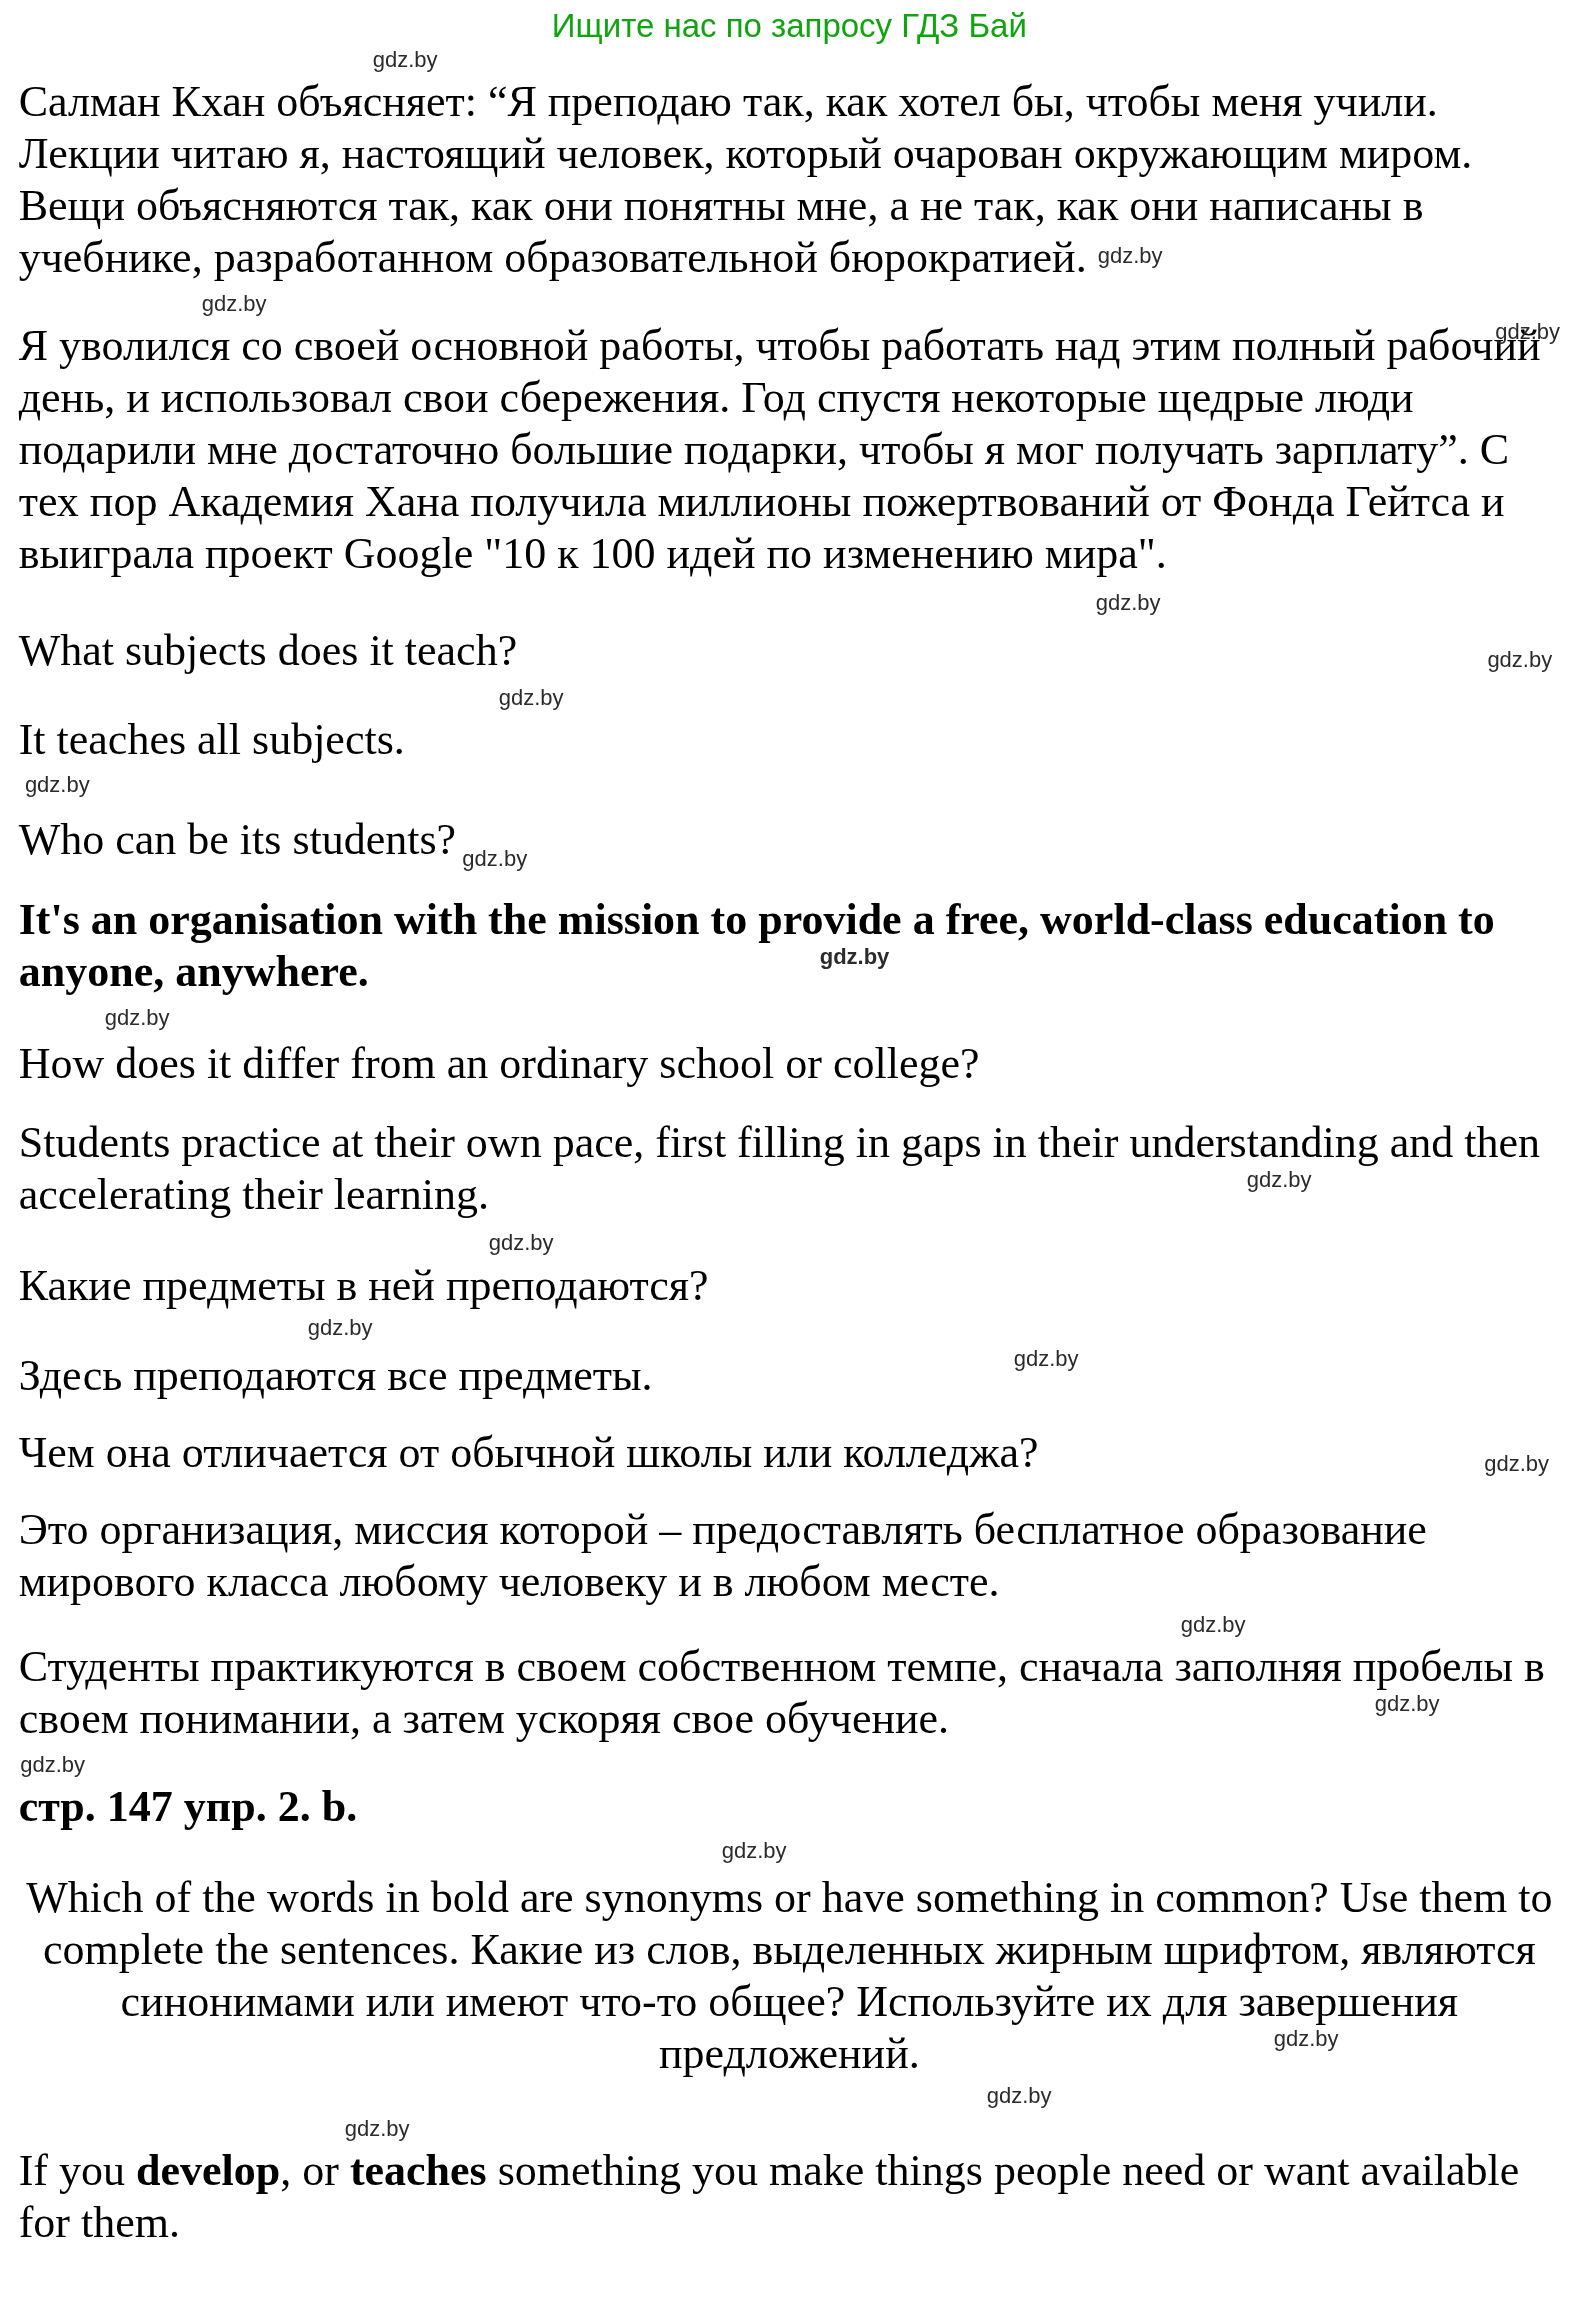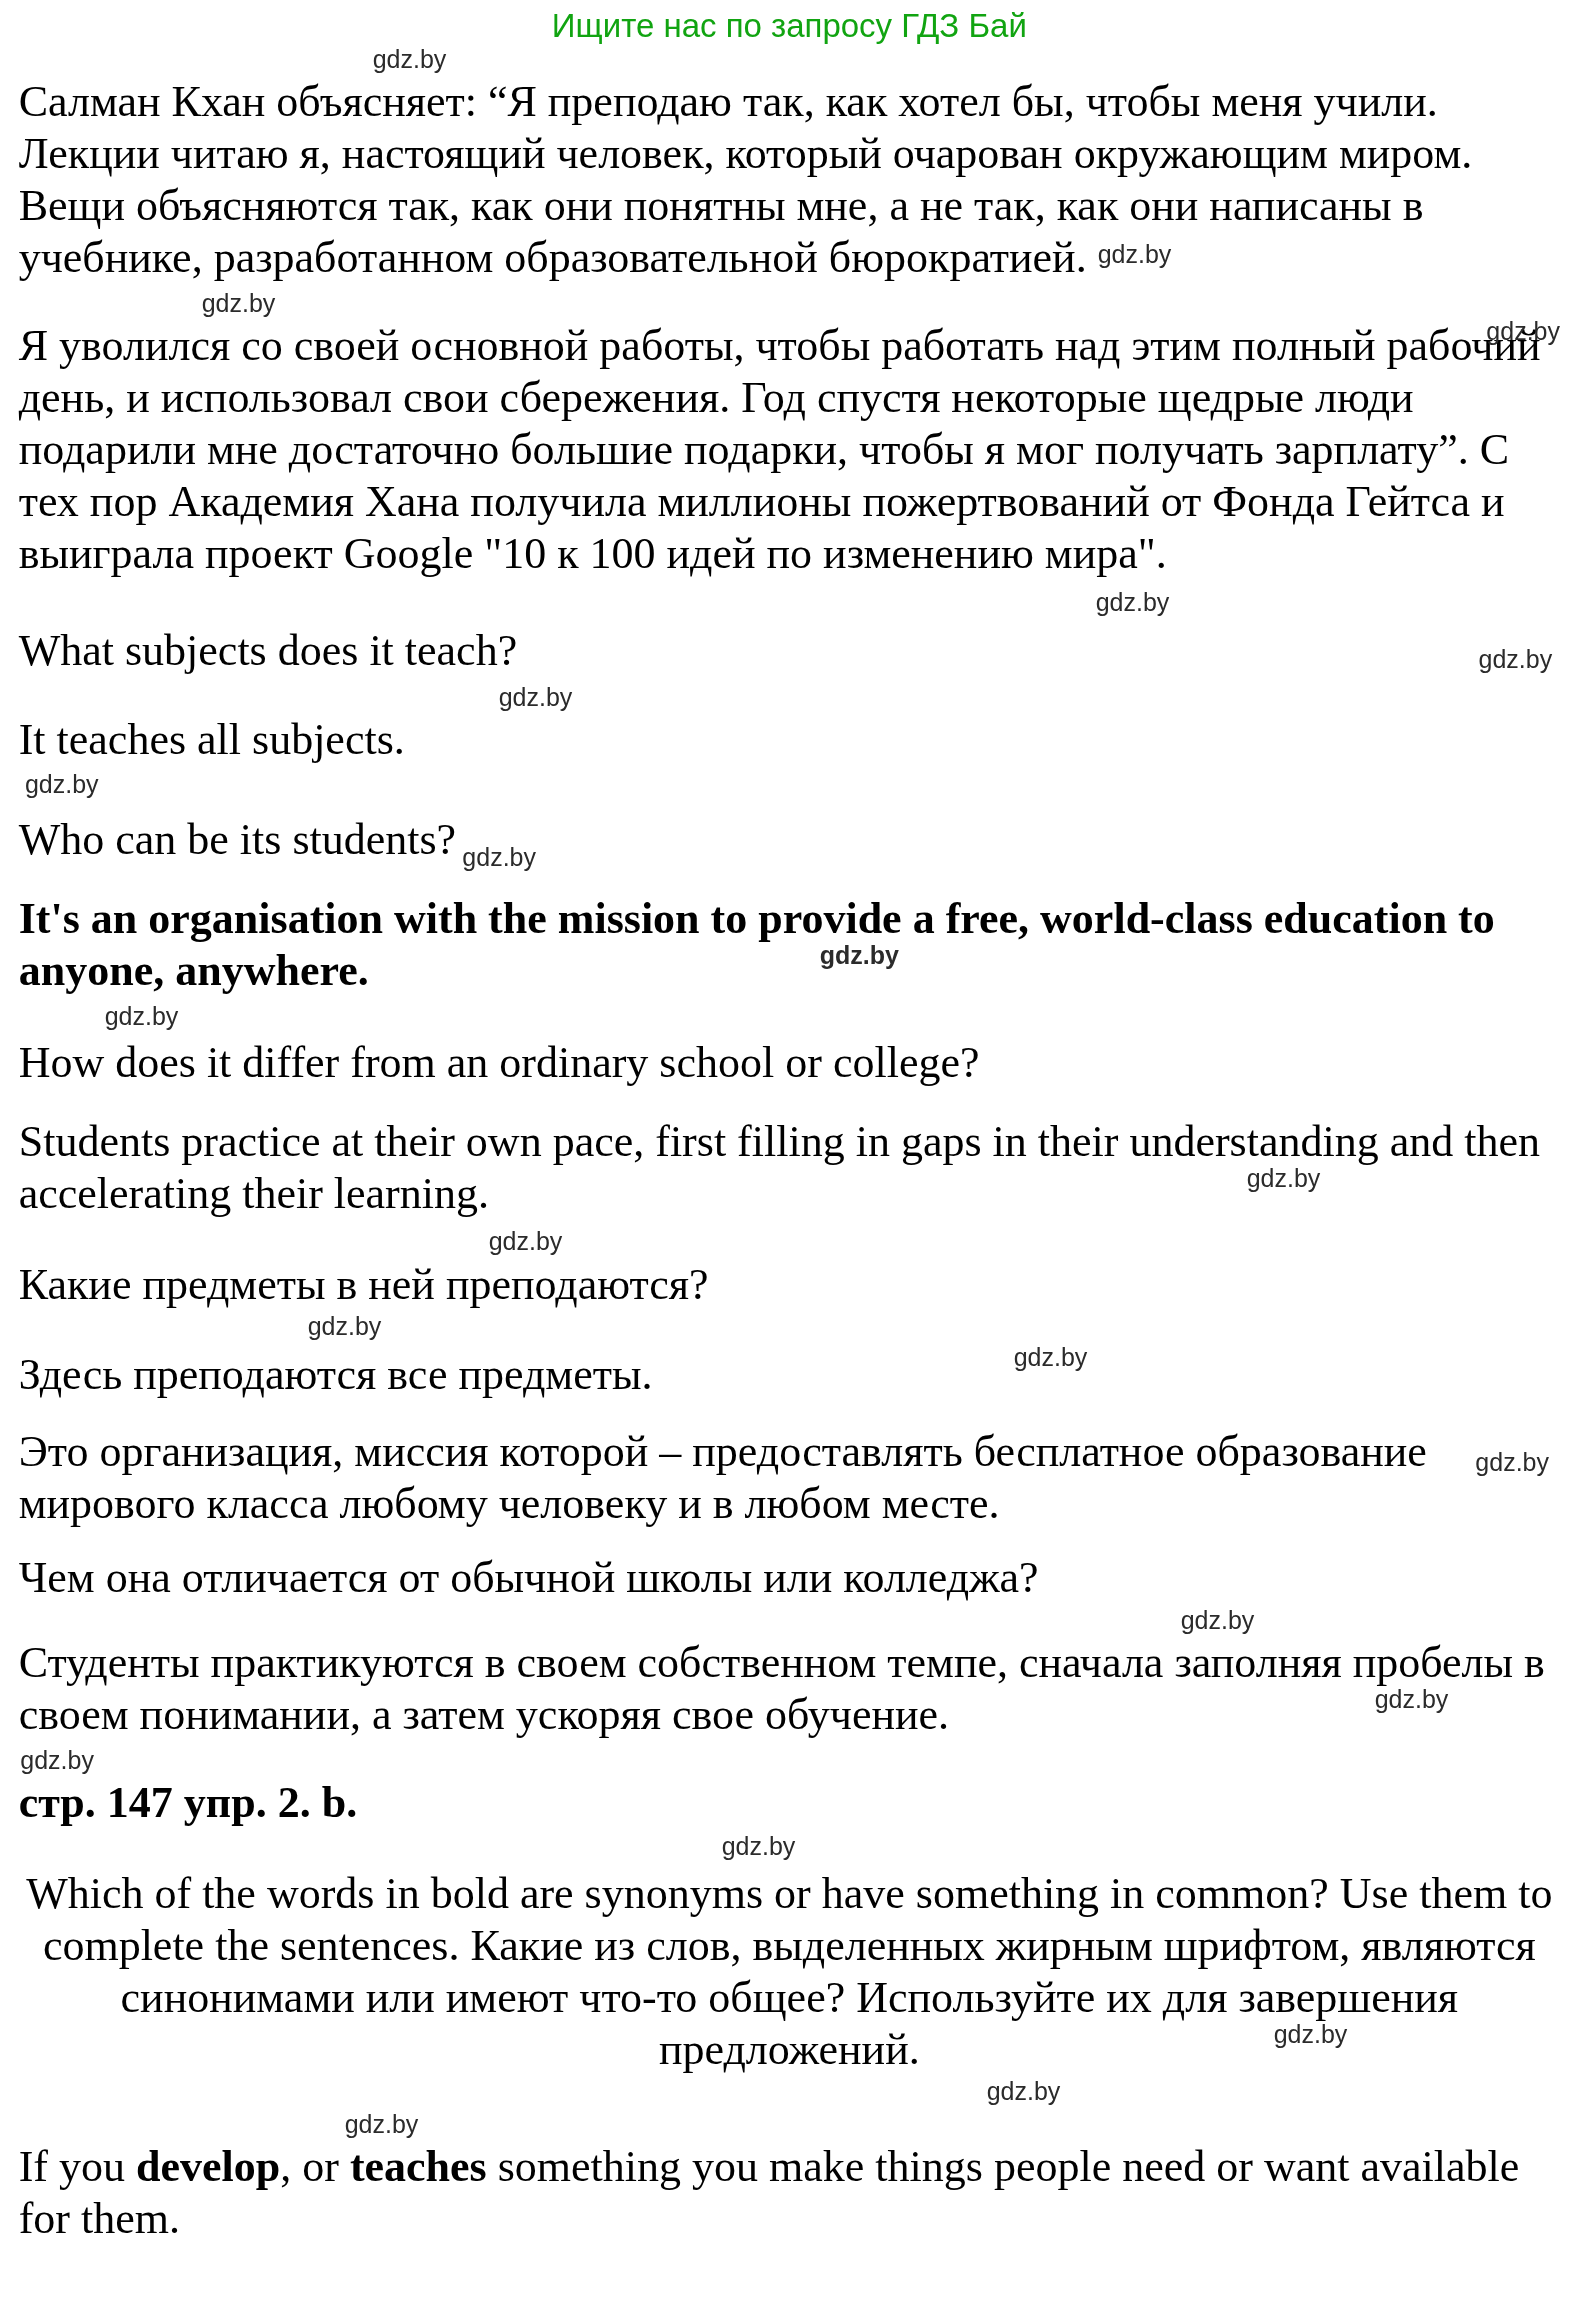--- a/index.html
+++ b/index.html
@@ -22,21 +22,21 @@
   p { margin:0; }
   .para {
     position:relative;
     font-size:44px; line-height:52px;
     letter-spacing:0px;
   }
   .bold { font-weight:bold; }
   .heading { font-size:44px; line-height:52px; font-weight:bold; }
   .wm {
     font-family:"Liberation Sans", sans-serif;
-    font-size:25px; color:#2b2b2b; line-height:29.5px;
+    font-size:22px; color:#2b2b2b; line-height:29.5px;
     white-space:nowrap;
   }
   .wm-line { display:block; }
   .wm-abs { position:absolute; }
   .wm-sup { vertical-align:9.3px; margin-left:11px; }
   .wm-sub { vertical-align:-12.4px; margin-left:6.2px; }
 </style>
 </head>
 <body>
 
@@ -75,23 +75,23 @@
   <span class="wm wm-line" style="margin:7.8px 0 0 470px;">gdz.by</span>
 
   <p class="para" style="margin-top:1.6px;"><span>Какие предметы в ней преподаются?</span></p>
 
   <span class="wm wm-line" style="margin:1.6px 0 0 289px;">gdz.by</span>
 
   <p class="para" style="margin-top:7.8px;"><span>Здесь преподаются все предметы.</span><span class="wm wm-abs" style="left:995px; top:-6.2px;">gdz.by</span></p>
 
   <p class="para" style="margin-top:25px;"><span class="wm wm-abs" style="right:11px; top:22px;">gdz.by</span></p>
 
+  <p class="para" style="margin-top:22px;"><span>Чем она отличается от обычной школы или колледжа?</span></p>
+
   <p class="para" style="margin-top:25px;"><span>Это организация, миссия которой – предоставлять бесплатное образование мирового класса любому человеку и в любом месте.</span></p>
-
-  <p class="para" style="margin-top:22px;"><span>Чем она отличается от обычной школы или колледжа?</span></p>
 
   <span class="wm wm-line" style="margin:1.6px 0 0 1162px;">gdz.by</span>
 
   <p class="para" style="margin-top:1.6px;"><span>Студенты практикуются в своем собственном темпе, сначала заполняя пробелы в своем понимании, а затем ускоряя свое обучение.</span><span class="wm wm-abs" style="left:1356px; top:48px;">gdz.by</span></p>
 
   <span class="wm wm-line" style="margin:4.7px 0 0 1.6px;">gdz.by</span>
 
   <p class="heading" style="margin-top:1.6px;">стр. 147 упр. 2. b.</p>
 
   <span class="wm wm-line" style="margin:3.1px 0 0 703px;">gdz.by</span>

